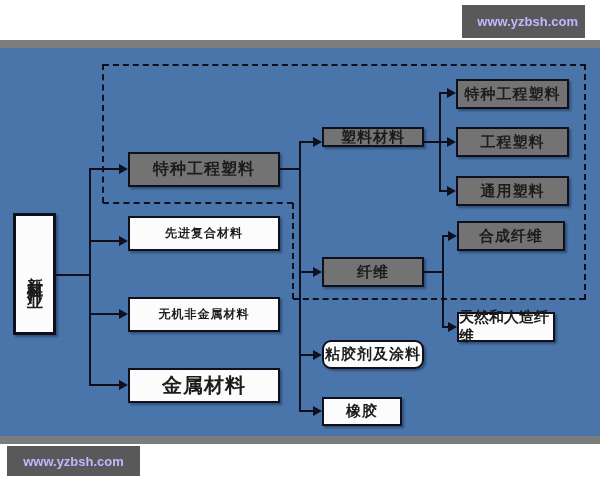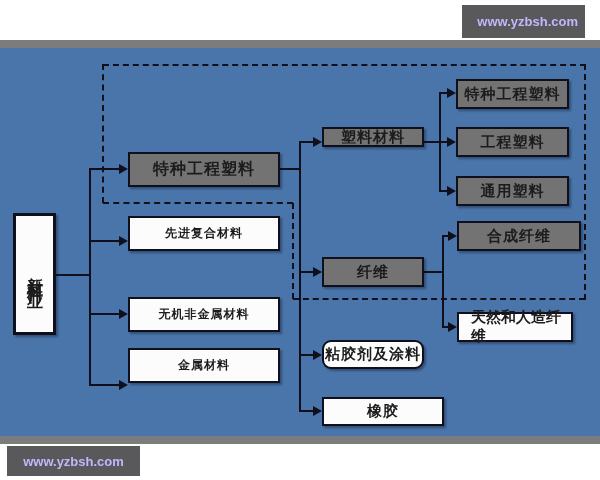--- a/index.html
+++ b/index.html
@@ -30,30 +30,30 @@
   .gray{background:#737373;}
   .white{background:#fcfcfc;}
   .root-box{
     left:13px;top:213px;width:43px;height:122px;border-width:3px;
     writing-mode:vertical-rl;text-orientation:upright;
     font-size:16px;letter-spacing:4px;
   }
   .b-polymer{left:128px;top:152px;width:152px;height:35px;font-size:16px;}
   .b-composite{left:128px;top:216px;width:152px;height:35px;font-size:12px;}
   .b-inorganic{left:128px;top:297px;width:152px;height:35px;font-size:12px;}
-  .b-metal{left:128px;top:348px;width:152px;height:35px;font-size:12px;}
+  .b-metal{left:128px;top:368px;width:152px;height:35px;font-size:20px;}
   .b-plastic{left:322px;top:127px;width:102px;height:20px;}
   .b-fiber{left:322px;top:257px;width:102px;height:30px;}
   .b-adhesive{left:322px;top:340px;width:102px;height:29px;border-radius:9px;}
-  .b-rubber{left:322px;top:397px;width:122px;height:29px;}
+  .b-rubber{left:322px;top:397px;width:80px;height:29px;}
   .b-special{left:456px;top:79px;width:113px;height:30px;}
   .b-eng{left:456px;top:127px;width:113px;height:30px;}
   .b-general{left:456px;top:176px;width:113px;height:30px;}
-  .b-synth{left:457px;top:221px;width:124px;height:30px;}
-  .b-natural{left:457px;top:312px;width:116px;height:30px;letter-spacing:0;padding-left:12px;}
+  .b-synth{left:457px;top:221px;width:108px;height:30px;}
+  .b-natural{left:457px;top:312px;width:98px;height:30px;letter-spacing:0;}
   
   .hline{position:absolute;height:2px;background:#10101c;}
   .vline{position:absolute;width:2px;background:#10101c;}
   .arrow{
     position:absolute;width:0;height:0;
     border-top:5px solid transparent;border-bottom:5px solid transparent;
     border-left:9px solid #10101c;
   }
   
   .dash-h{position:absolute;height:0;border-top:2px dashed #10101c;}

